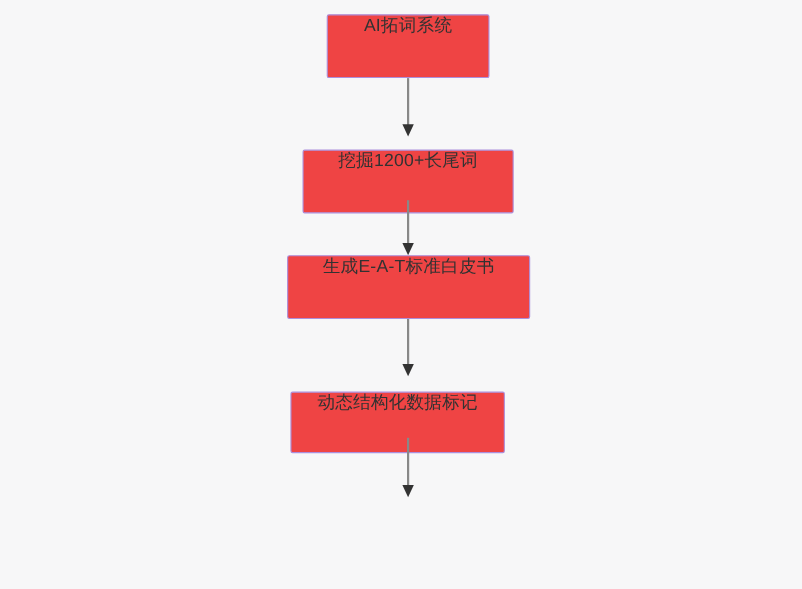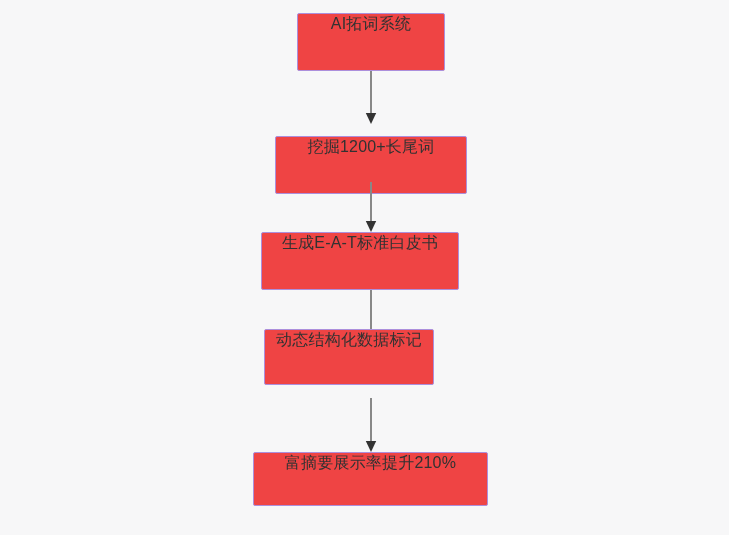--- a/index.html
+++ b/index.html
@@ -41,22 +41,22 @@
     width: 16px;
     pointer-events: none;
   }
   .connector svg {
     display: block;
     overflow: visible;
   }
   
   .n0 { left: 297px; top: 13px;  width: 148px; height: 58px; }
   .n1 { left: 275px; top: 124px; width: 192px; height: 58px; margin-top: 12px; }
-  .n2 { left: 261px; top: 232px; width: 198px; height: 58px; }
-  .n3 { left: 264px; top: 329px; width: 170px; height: 56px; }
+  .n2 { left: 261px; top: 232px; width: 221px; height: 58px; }
+  .n3 { left: 264px; top: 356px; width: 195px; height: 56px; }
   .n4 { left: 253px; top: 452px; width: 235px; height: 54px; }
   
   .c0 { left: 363px; top: 71px;  height: 53px; }
   .c1 { left: 363px; top: 182px; height: 50px; }
   .c2 { left: 363px; top: 290px; height: 52px; }
   .c3 { left: 363px; top: 398px; height: 54px; }
 </style>
 </head>
 <body>
 
@@ -99,17 +99,14 @@
     <span class="node-label">动态结构化数据标记</span>
   </div>
 
   <div class="connector c3">
     <svg width="16" height="54" viewBox="0 0 16 54" xmlns="http://www.w3.org/2000/svg" aria-hidden="true">
       <line x1="8" y1="0" x2="8" y2="45" stroke="#888888" stroke-width="2"></line>
       <polygon points="8,54 2.8,43 13.2,43" fill="#333333"></polygon>
     </svg>
   </div>
 
-  <div class="node n4">
-    <span class="node-label">富摘要展示率提升210%</span>
-  </div>
 
 </div>
 
 </body></html>

